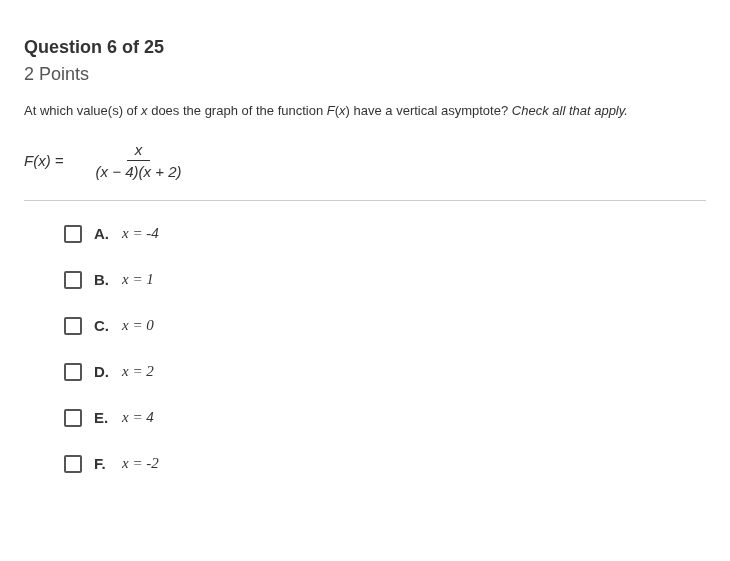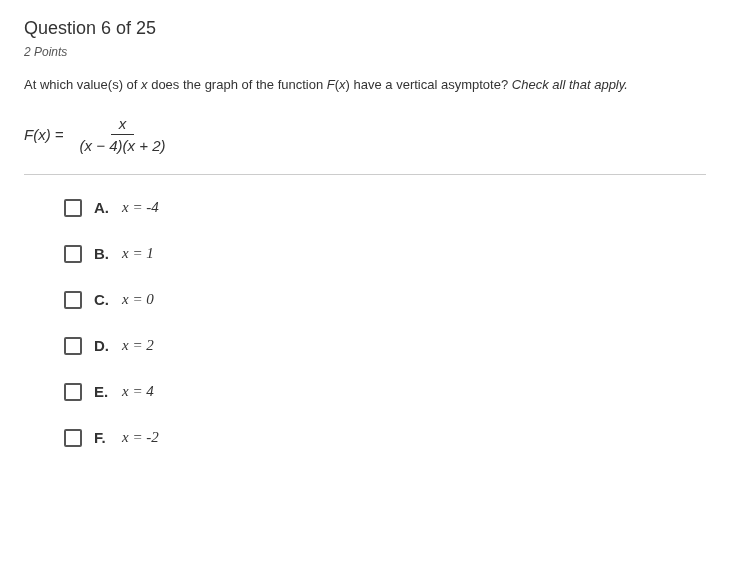--- a/index.html
+++ b/index.html
@@ -12,47 +12,47 @@
       font-family: Arial, sans-serif;
       background: #ffffff;
       width: 730px;
       min-height: 561px;
       padding: 18px 24px;
       color: #333333;
     }
 
     .question-header {
       font-size: 18px;
-      font-weight: normal;
+      font-weight: bold;
       margin-bottom: 6px;
+      margin-top: 19px;
     }
 
     .points {
-      font-size: 12px;
+      font-size: 18px;
       color: #555555;
       margin-bottom: 16px;
-      font-style: italic;
     }
 
     .question-text {
       font-size: 13px;
       line-height: 1.5;
       margin-bottom: 20px;
     }
 
     .question-text em {
       font-style: italic;
     }
 
     .formula-area {
       margin: 18px 0 18px 0;
       font-size: 15px;
       display: flex;
       align-items: center;
-      gap: 6px;
+      gap: 22px;
     }
 
     .formula-label {
       font-style: italic;
       margin-right: 4px;
     }
 
     .fraction {
       display: inline-flex;
       flex-direction: column;

